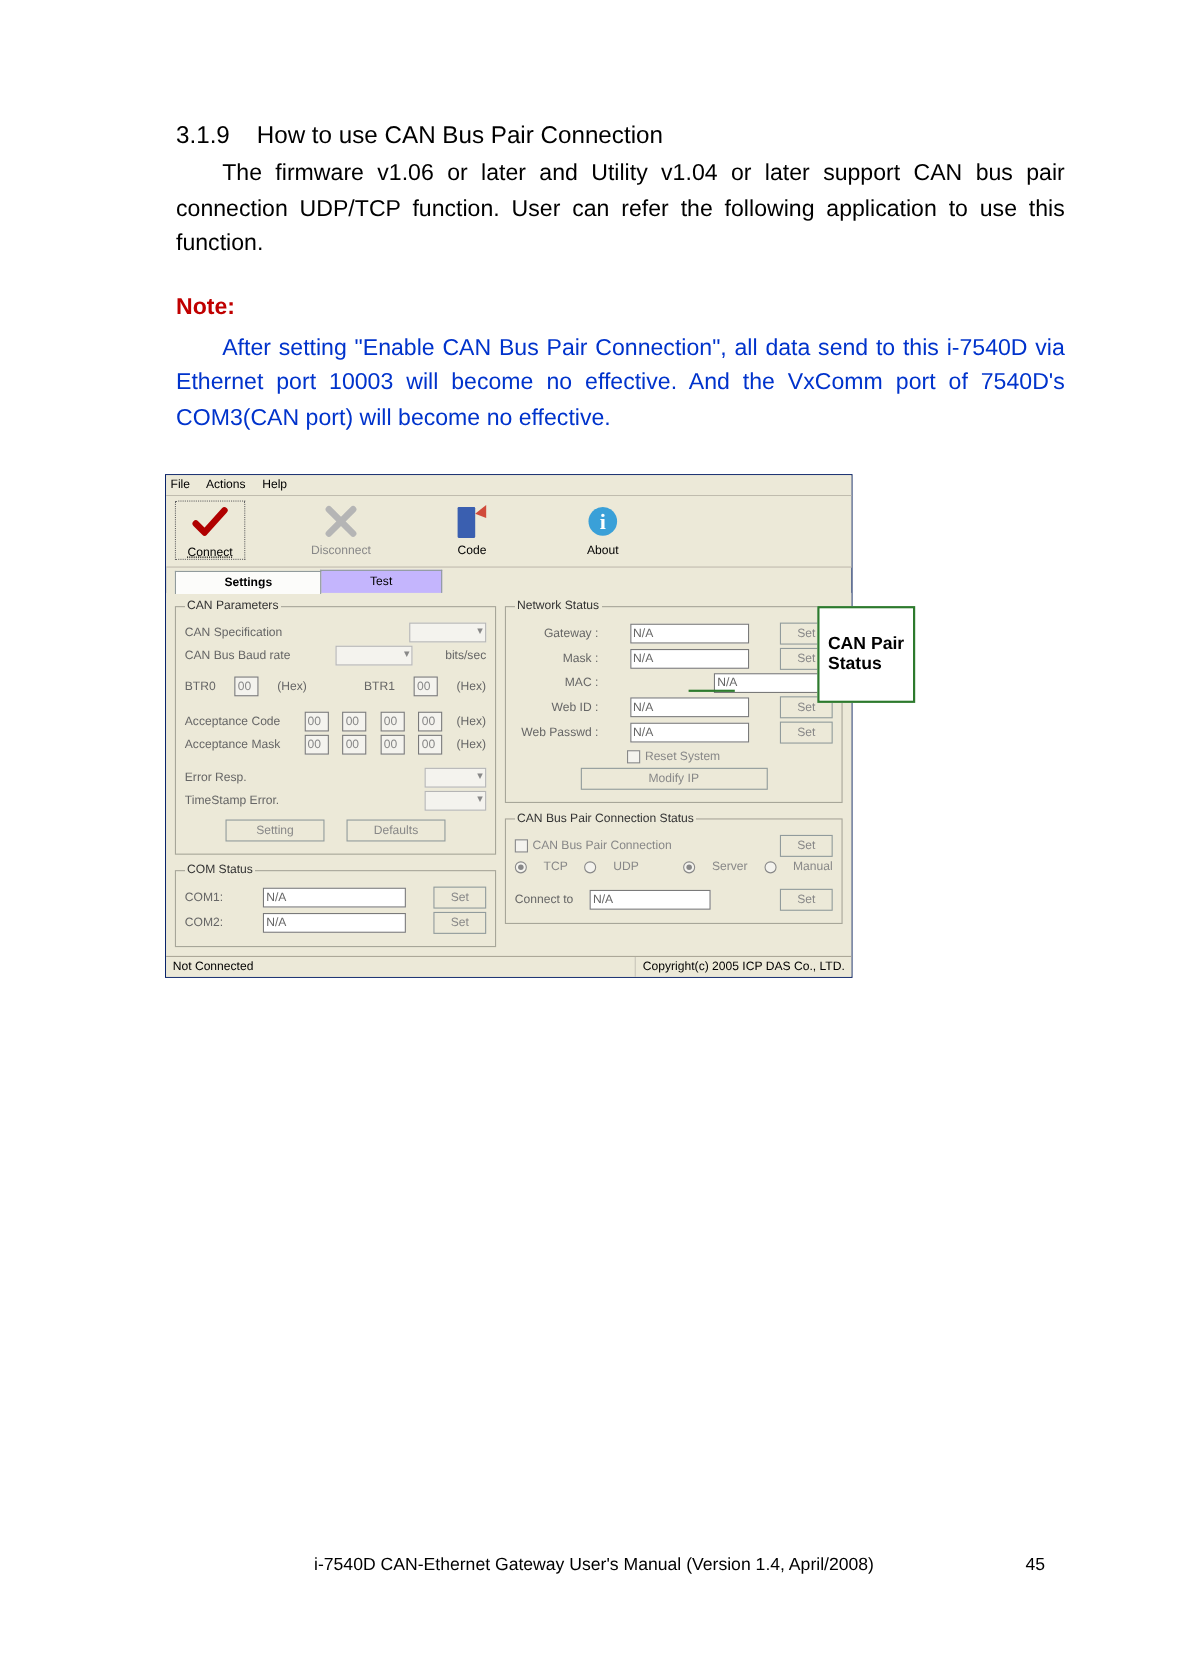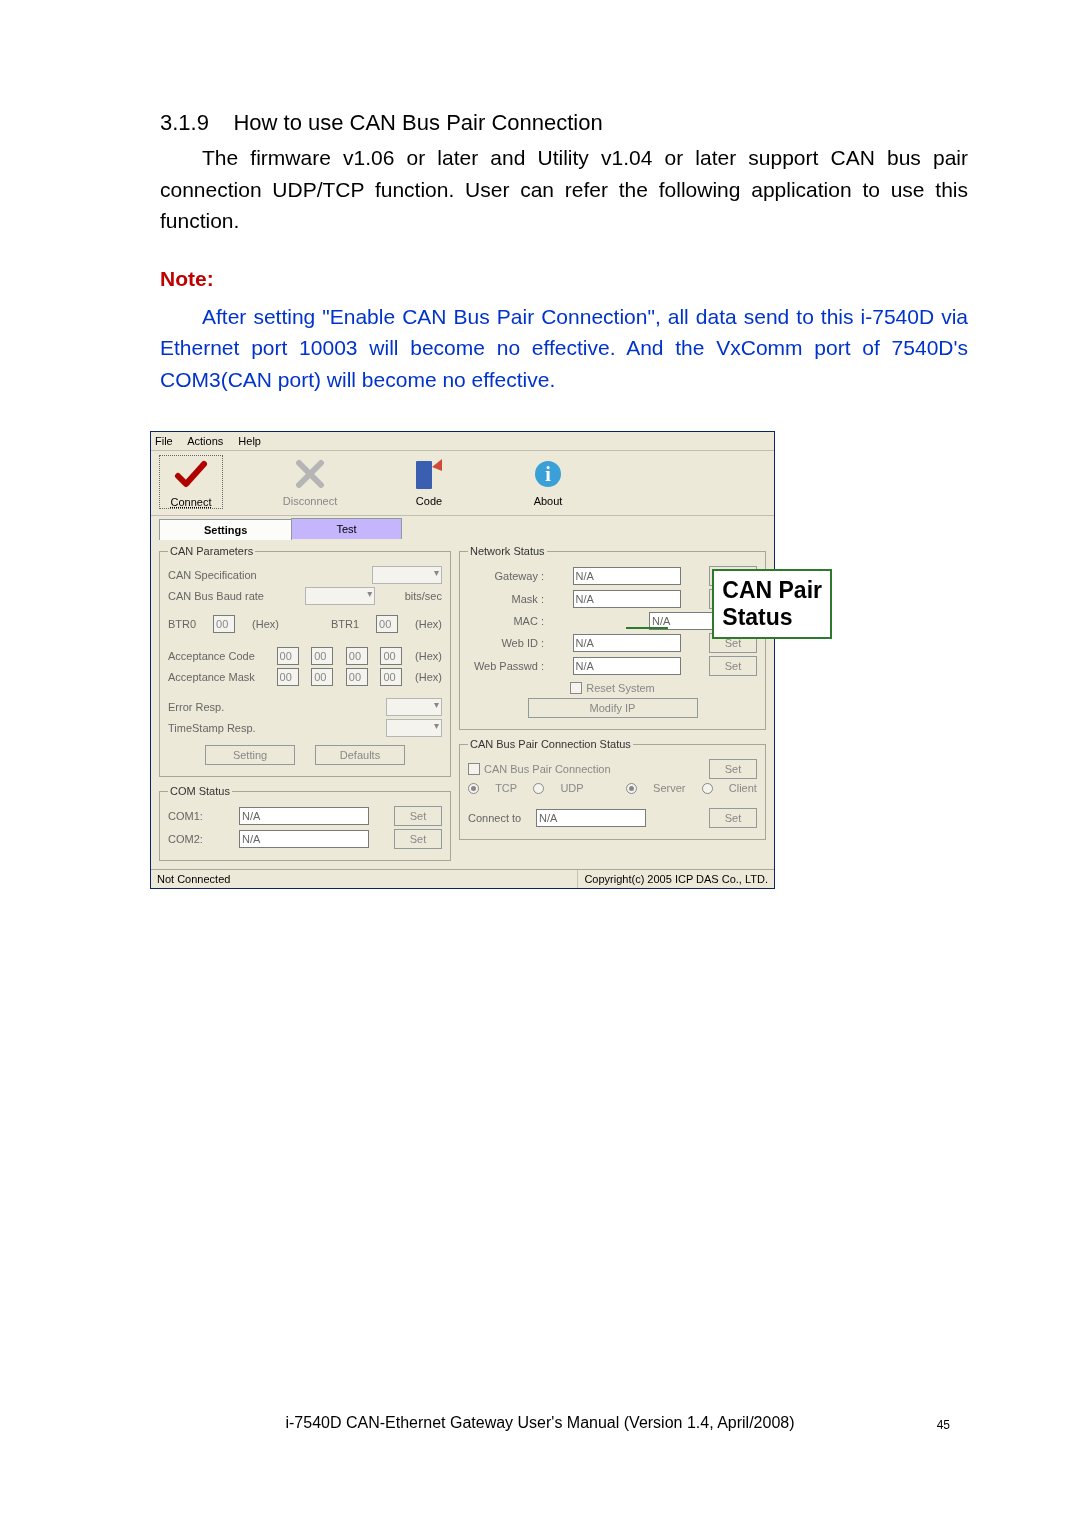--- a/index.html
+++ b/index.html
@@ -53,25 +53,25 @@
   .btn.wide { width: 90px; }
   .chk { width: 12px; height: 12px; border: 1px solid #888; background: #f4f3ee; display: inline-block; }
   .rad { width: 11px; height: 11px; border: 1px solid #888; border-radius: 50%; display: inline-block; background: #f4f3ee; position: relative; }
   .rad.sel::after { content: ''; position: absolute; inset: 2px; border-radius: 50%; background: #888; }
 
   .statusbar { border-top: 1px solid #aca899; background: #ece9d8; display: flex; font-size: 11px; }
   .statusbar .cell { padding: 3px 6px; }
   .statusbar .cell.left { flex: 1; }
   .statusbar .cell.right { border-left: 1px solid #c8c5b8; }
 
-  .callout { position: absolute; right: -36px; bottom: 250px; border: 2px solid #2d7a2d; background: #fff; padding: 6px 8px; font-size: 23px; font-weight: 700; color: #000; font-family: Arial, sans-serif; }
+  .callout { position: absolute; right: -36px; bottom: 250px; border: 2px solid #2d7a2d; background: #fff; padding: 24px 8px; font-size: 16px; font-weight: 700; color: #000; font-family: Arial, sans-serif; }
   .callout-line { position: absolute; right: 128px; bottom: 260px; width: 42px; height: 2px; background: #2d7a2d; }
 
   .footer { position: absolute; bottom: 95px; left: 0; width: 1080px; text-align: center; font-size: 16px; }
-  .pagenum { position: absolute; bottom: 95px; right: 130px; font-size: 12px; margin-left: 39px; }
+  .pagenum { position: absolute; bottom: 95px; right: 130px; font-size: 16px; margin-left: 39px; }
 
   .check-ico svg, .x-ico svg, .door-ico svg, .info-ico svg { display: block; }
 </style>
 </head>
 <body>
 
 <div class="page">
 
   <div class="section-title">
     <span>3.1.9</span>&nbsp;&nbsp;&nbsp;
@@ -172,21 +172,21 @@
               <span class="txt dis hexbox">00</span>
               <span class="txt dis hexbox">00</span>
               <span class="txt dis hexbox">00</span>
               <span>(Hex)</span>
             </div>
             <div class="row" style="margin-top:12px;">
               <label style="width:96px;">Error Resp.</label>
               <span class="dd" style="width:56px;"></span>
             </div>
             <div class="row">
-              <label style="width:96px;">TimeStamp Resp.</label>
+              <label style="width:96px;">TimeStamp Error.</label>
               <span class="dd" style="width:56px;"></span>
             </div>
             <div class="row" style="margin-top:8px; justify-content:center; gap:20px;">
               <span class="btn wide">Setting</span>
               <span class="btn wide">Defaults</span>
             </div>
           </fieldset>
 
           <fieldset>
             <legend>COM Status</legend>
@@ -248,21 +248,21 @@
             </div>
             <div class="row" style="gap:3px; color:#888;">
               <span class="rad sel"></span>
               <span>TCP</span>
               <span class="rad"></span>
               <span>UDP</span>
               <span style="width:10px;"></span>
               <span class="rad sel"></span>
               <span>Server</span>
               <span class="rad"></span>
-              <span>Client</span>
+              <span>Manual</span>
             </div>
             <div class="row" style="margin-top:14px;">
               <label style="width:64px;">Connect to</label>
               <span class="txt" style="width:110px;">N/A</span>
               <span style="flex:1;"></span>
               <span class="btn" style="width:48px;">Set</span>
             </div>
           </fieldset>
         </div>
 

